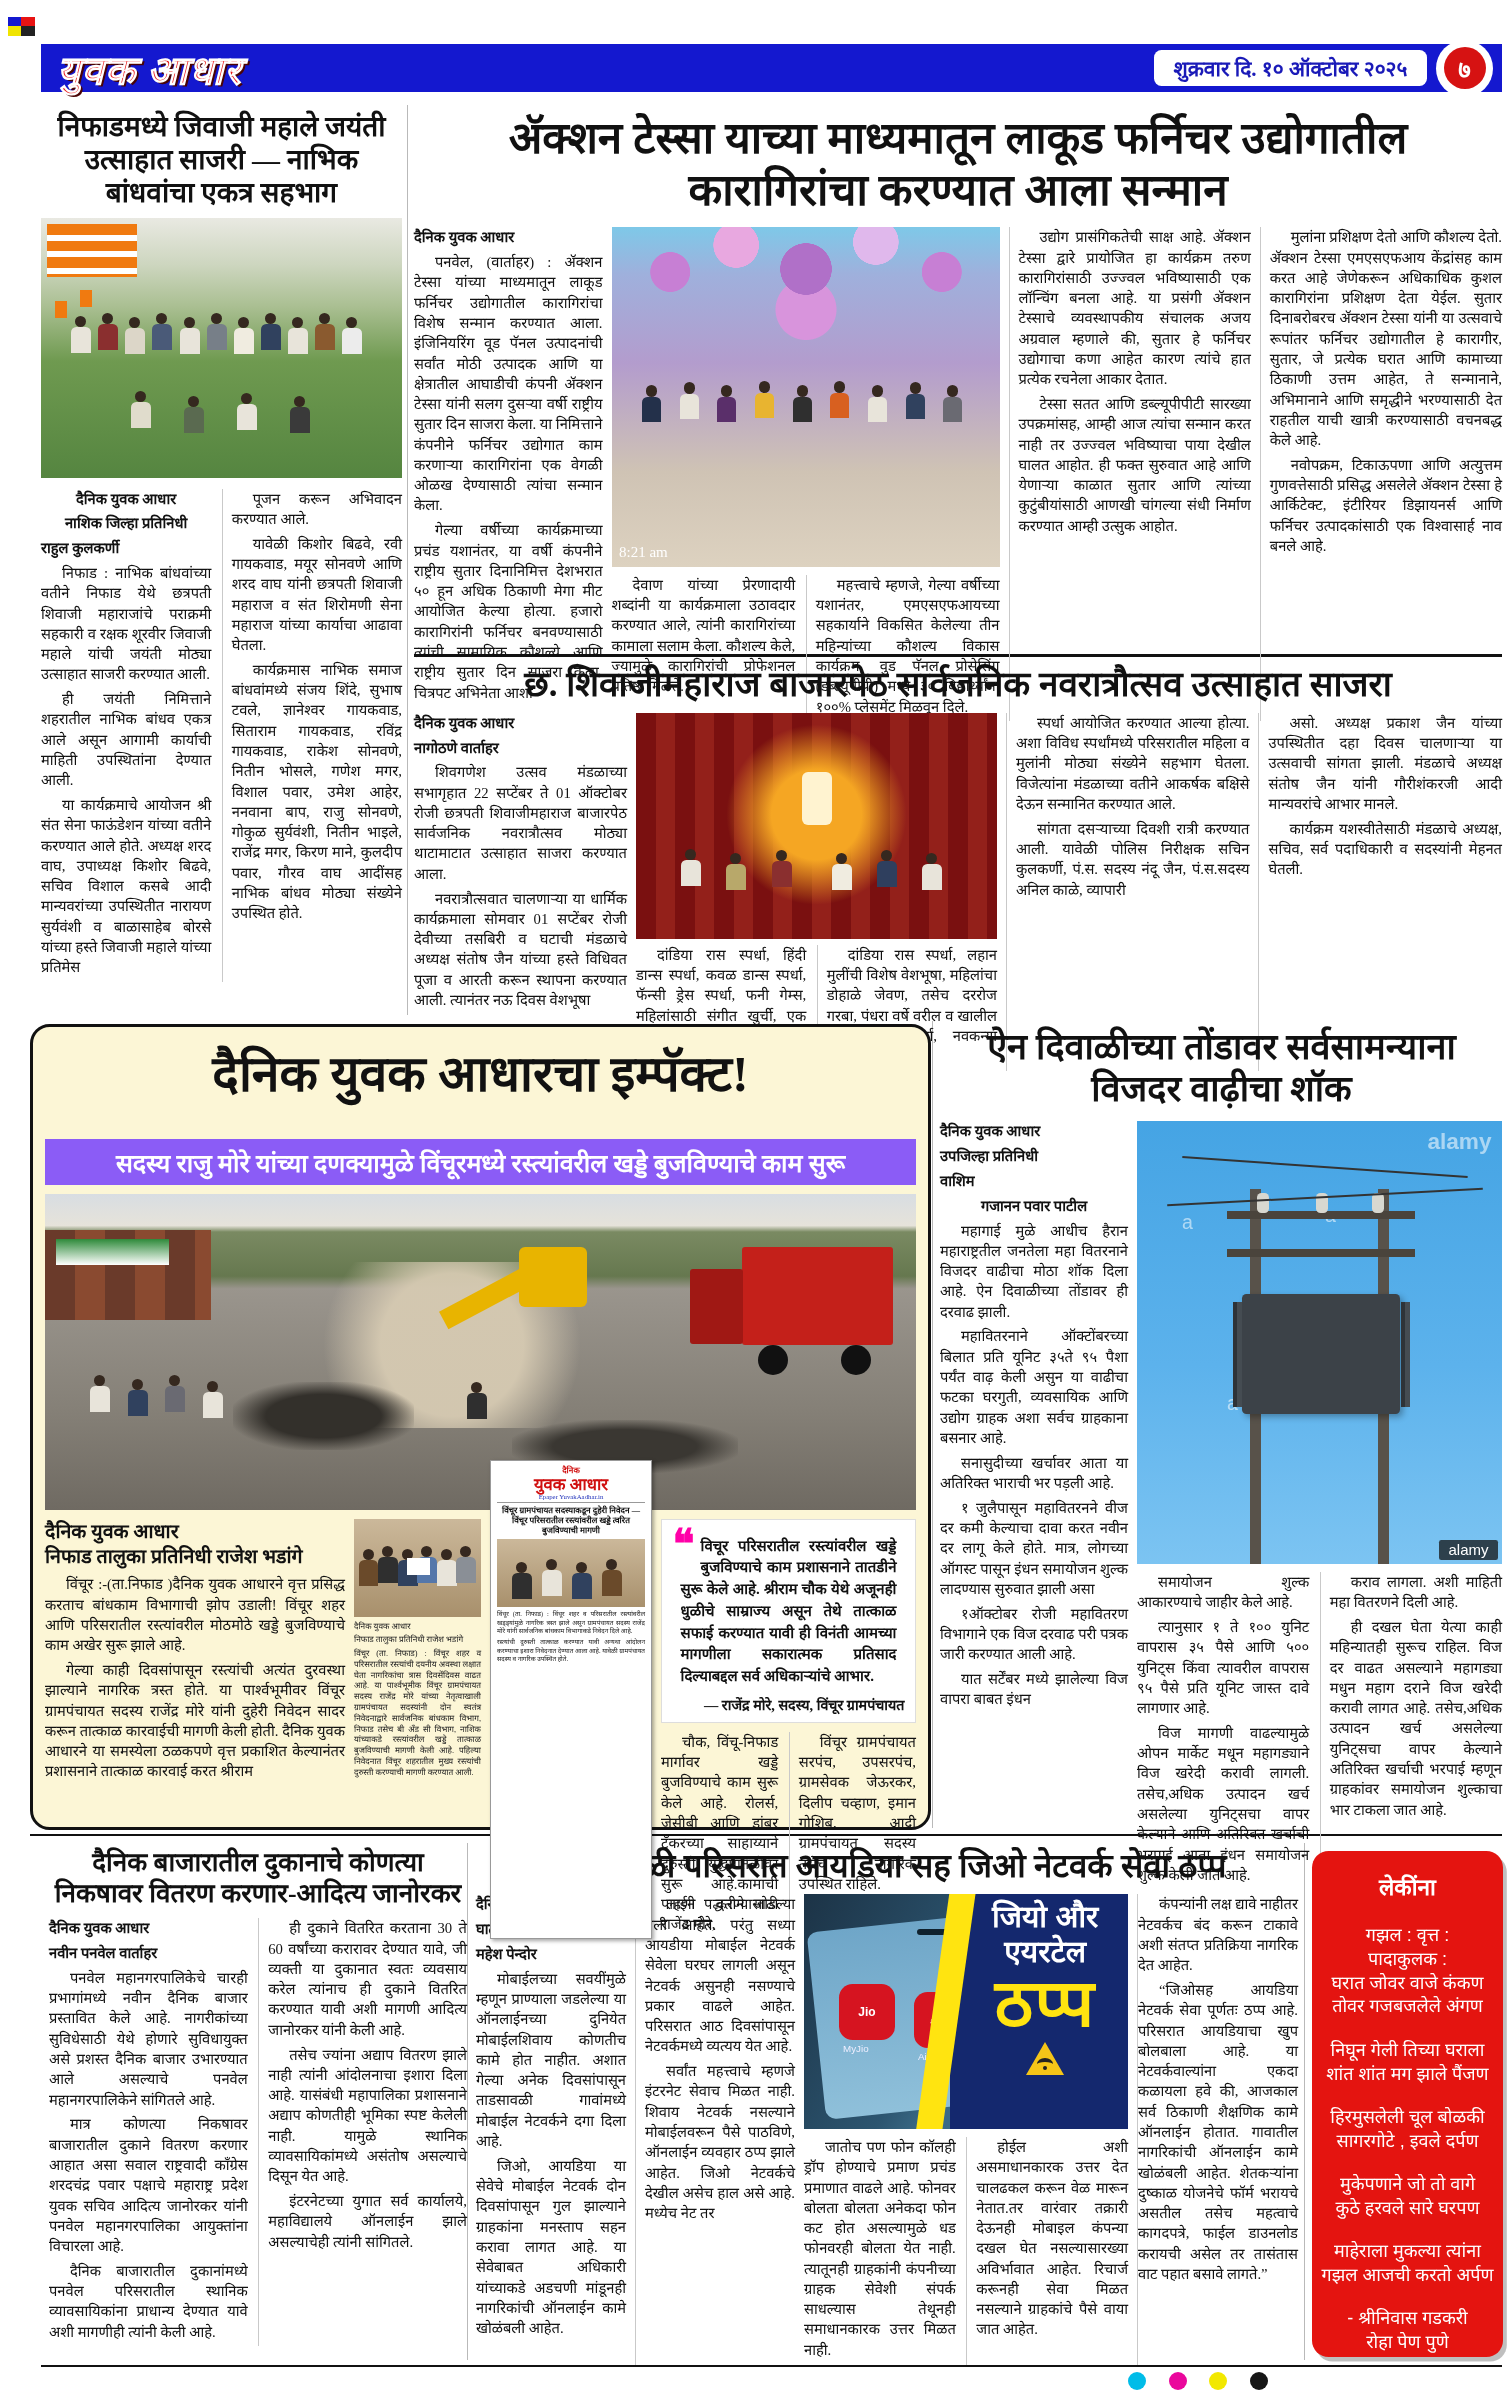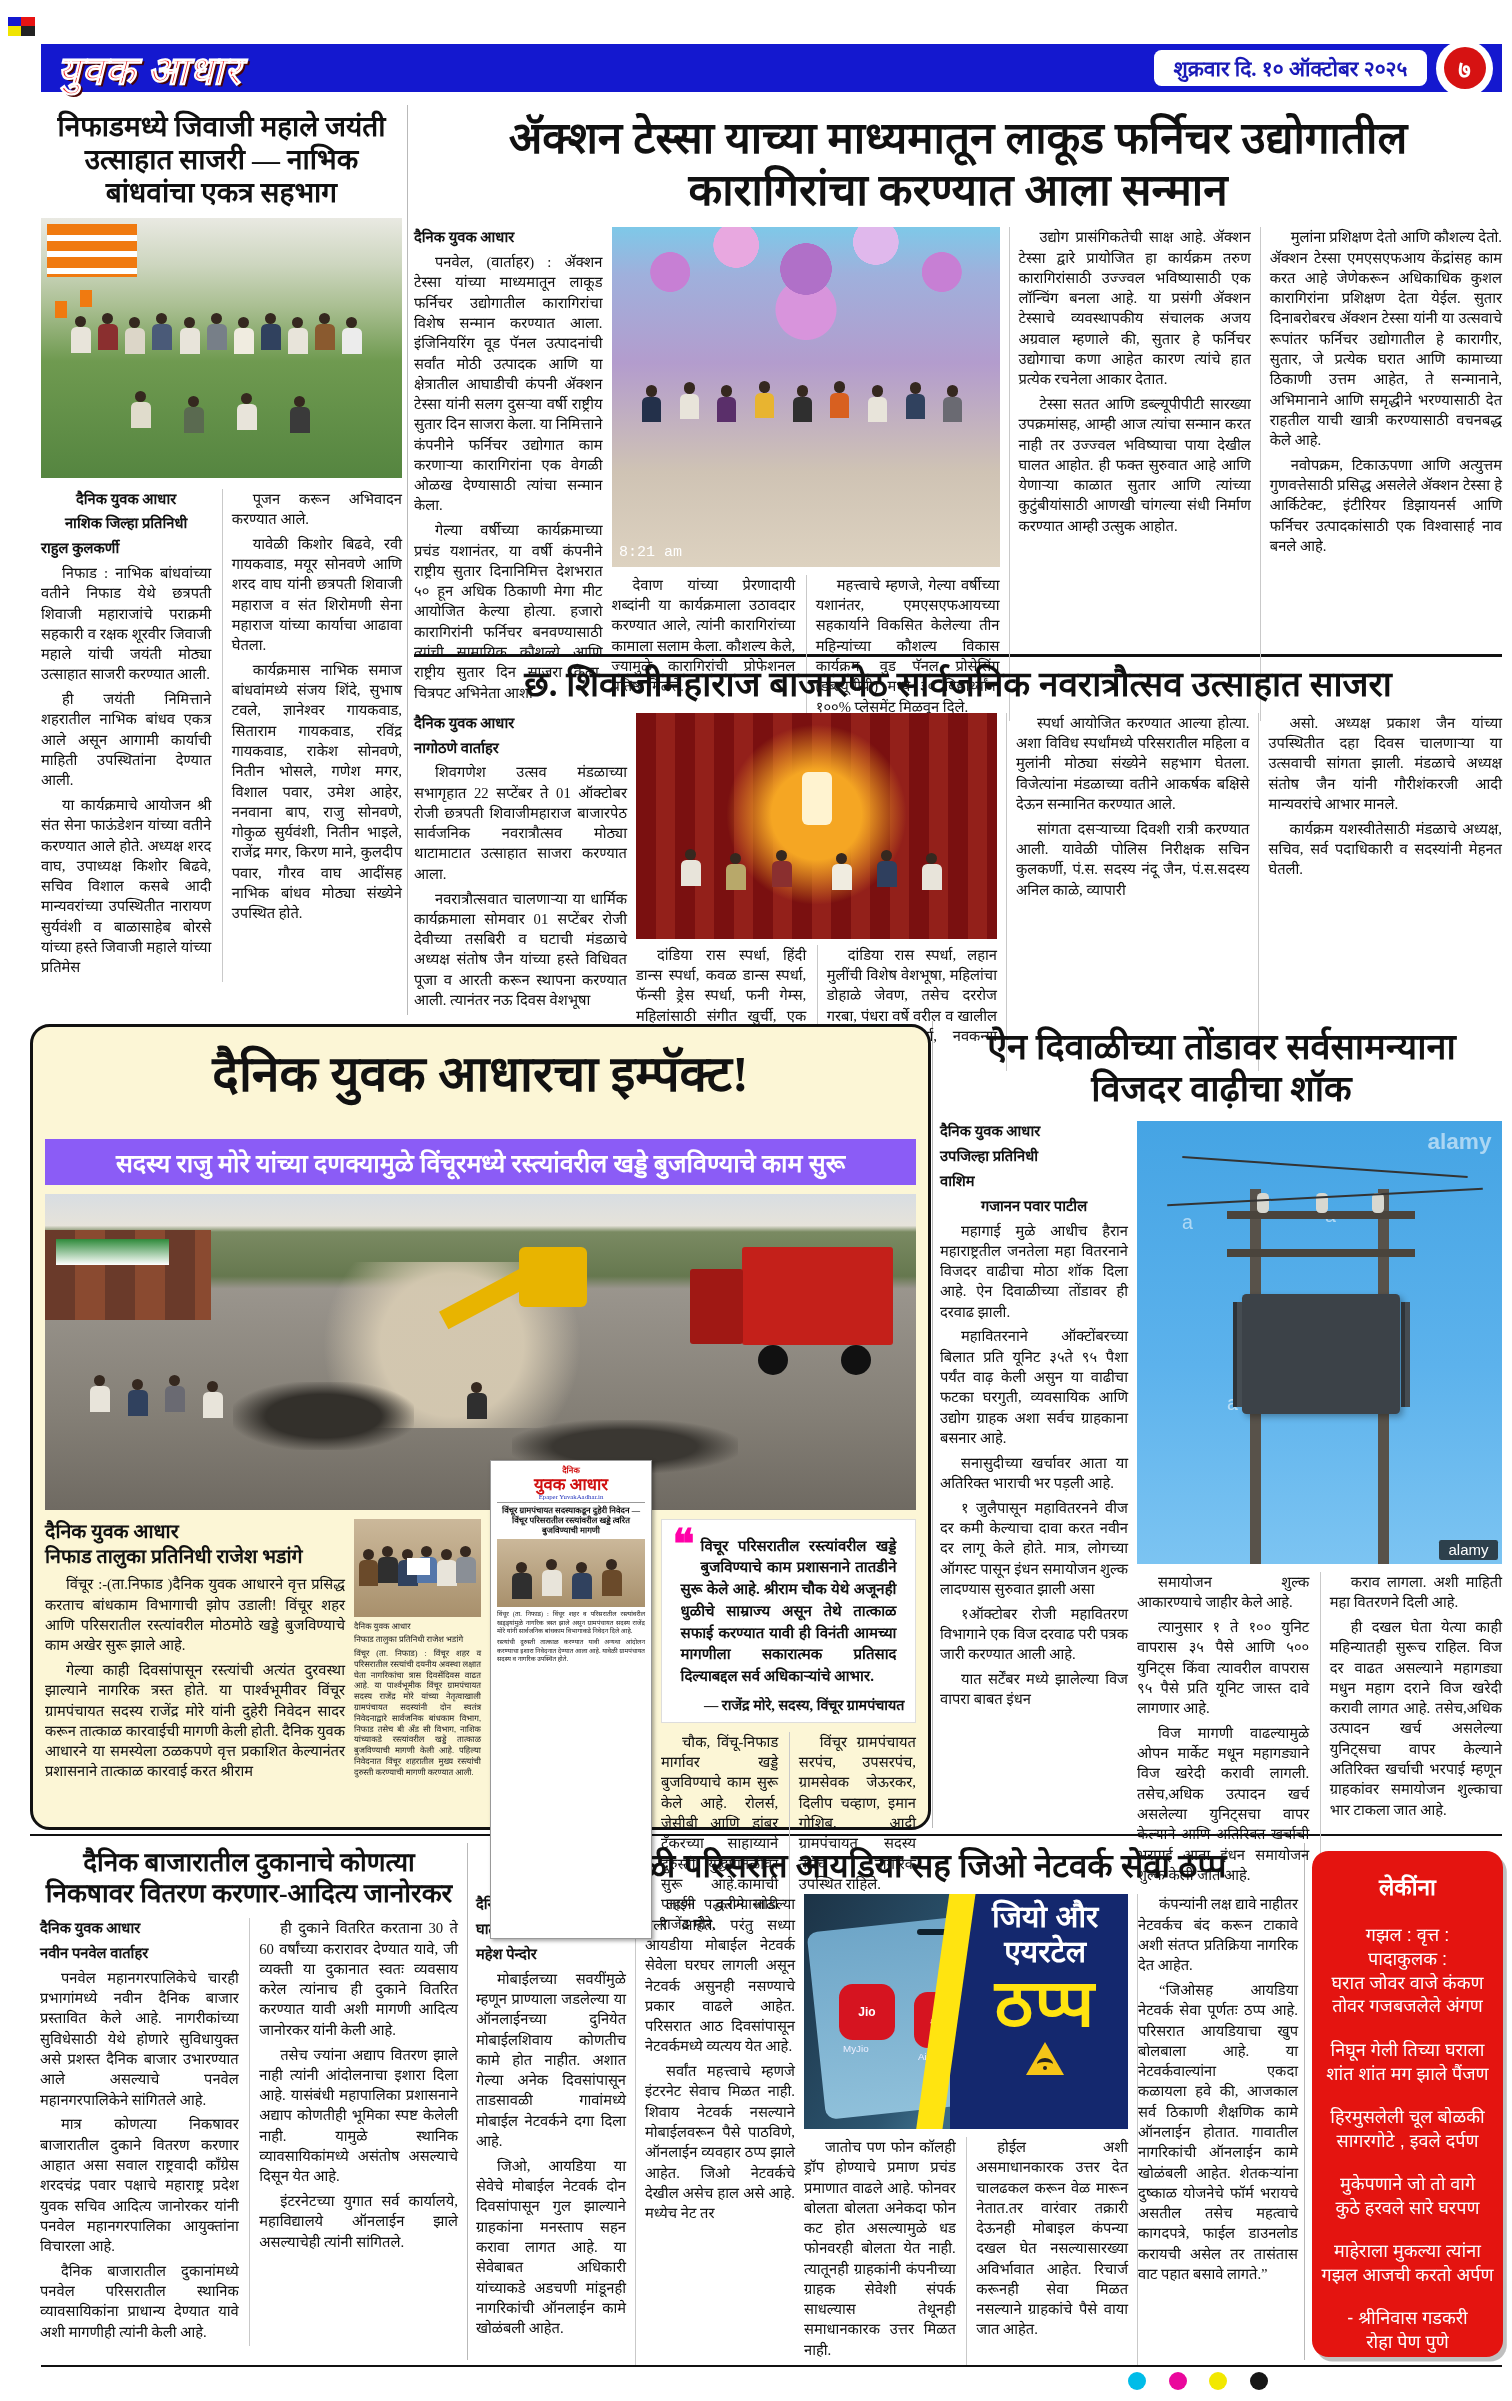--- a/index.html
+++ b/index.html
@@ -176,21 +176,21 @@
           radial-gradient(circle at 50% 55%, #d894dc 0 30px, transparent 31px)"></div>
         <div class="person" style="left:30px;top:158px;--s:#23304a"></div>
         <div class="person" style="left:68px;top:155px;--s:#e8e4da"></div>
         <div class="person" style="left:105px;top:158px;--s:#5a2f6a"></div>
         <div class="person" style="left:143px;top:154px;--s:#e8b430"></div>
         <div class="person" style="left:181px;top:158px;--s:#2f2f2f"></div>
         <div class="person" style="left:218px;top:154px;--s:#d86020"></div>
         <div class="person" style="left:256px;top:158px;--s:#e8e4da"></div>
         <div class="person" style="left:294px;top:155px;--s:#30415e"></div>
         <div class="person" style="left:331px;top:158px;--s:#6a6a72"></div>
-        <div class="abs" style="left:7.5px;bottom:6px;color:#fff;font-size:15px;font-family:Liberation Mono, monospace">8:21 am</div>
+        <div class="abs" style="left:7.5px;bottom:6px;color:#fff;font-size:15px;font-family:Liberation Serif, serif">8:21 am</div>
       </div>
       <div class="cols body-text" style="margin-top:7.5px">
         <div class="col">
             <div>
               <p>देवाण यांच्या प्रेरणादायी शब्दांनी या कार्यक्रमाला उठावदार करण्यात आले, त्यांनी कारागिरांच्या कामाला सलाम केला. कौशल्य केले, ज्यामुळे कारागिरांची प्रोफेशनल प्रतिष्ठा मिळते.</p>
             </div>
           </div>
         <div class="col">
             <div>
               <p>महत्त्वाचे म्हणजे, गेल्या वर्षीच्या यशानंतर, एमएसएफआयच्या सहकार्याने विकसित केलेल्या तीन महिन्यांच्या कौशल्य विकास कार्यक्रम, वुड पॅनल प्रोसेसिंग (डब्ल्यूपीपी) मध्ये ३० विद्यार्थ्यांना १००% प्लेसमेंट मिळवून दिले.</p>
@@ -398,21 +398,21 @@
             <div>
               <p>कराव लागला. अशी माहिती महा वितरणने दिली आहे.</p>
               <p>ही दखल घेता येत्या काही महिन्यातही सुरूच राहिल. विज दर वाढत असल्याने महागड्या मधुन महाग दराने विज खरेदी करावी लागत आहे. तसेच,अधिक उत्पादन खर्च असलेल्या युनिट्सचा वापर केल्याने अतिरिक्त खर्चाची भरपाई म्हणून ग्राहकांवर समायोजन शुल्काचा भार टाकला जात आहे.</p>
             </div>
           </div>
       </div>
     </div>
   </div>
 </section>
 
-<section class="abs" style="left:40px;top:1845px;width:418px;height:516px">
+<section class="abs" style="left:49px;top:1845px;width:418px;height:516px">
   <h2 class="hl" style="font-size:26px;margin:3px 0 9px 0">दैनिक बाजारातील दुकानाचे कोणत्या निकषावर वितरण करणार-आदित्य जानोरकर</h2>
   <div class="cols body-text">
     <div class="col">
       <p class="byline nofirst">दैनिक युवक आधार</p>
       <p class="byline nofirst">नवीन पनवेल वार्ताहर</p>
       <div>
           <p>पनवेल महानगरपालिकेचे चारही प्रभागांमध्ये नवीन दैनिक बाजार प्रस्तावित केले आहे. नागरीकांच्या सुविधेसाठी येथे होणारे सुविधायुक्त असे प्रशस्त दैनिक बाजार उभारण्यात आले असल्याचे पनवेल महानगरपालिकेने सांगितले आहे.</p>
           <p>मात्र कोणत्या निकषावर बाजारातील दुकाने वितरण करणार आहात असा सवाल राष्ट्रवादी काँग्रेस शरदचंद्र पवार पक्षाचे महाराष्ट्र प्रदेश युवक सचिव आदित्य जानोरकर यांनी पनवेल महानगरपालिका आयुक्तांना विचारला आहे.</p>
           <p>दैनिक बाजारातील दुकानांमध्ये पनवेल परिसरातील स्थानिक व्यावसायिकांना प्राधान्य देण्यात यावे अशी मागणीही त्यांनी केली आहे.</p>
         </div>

